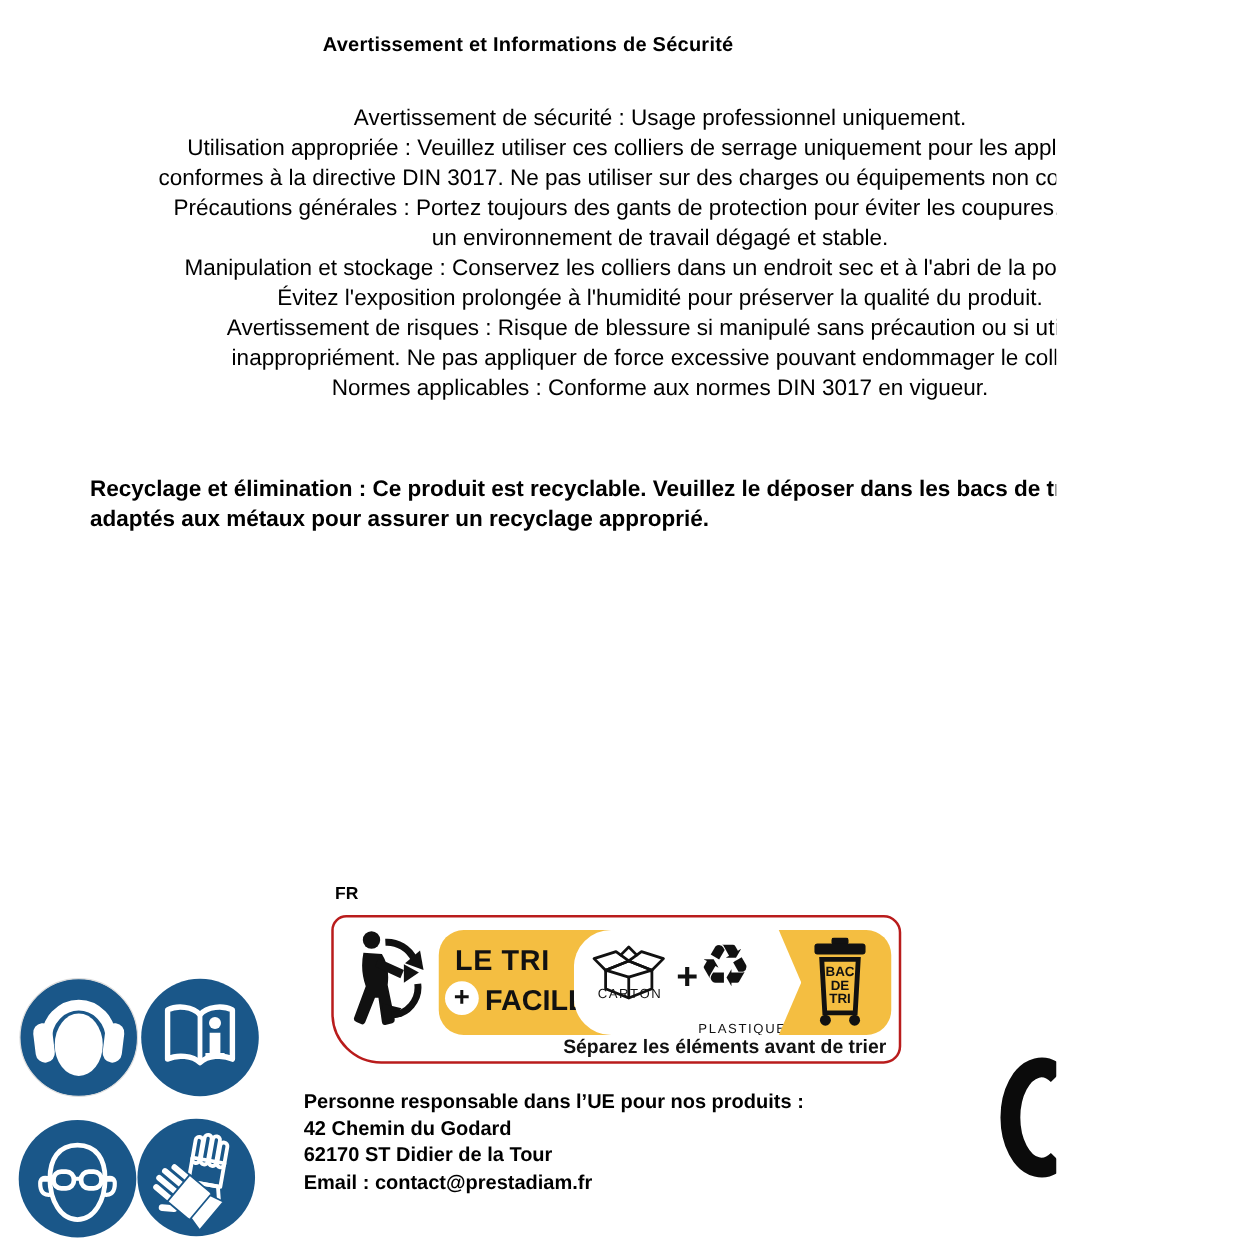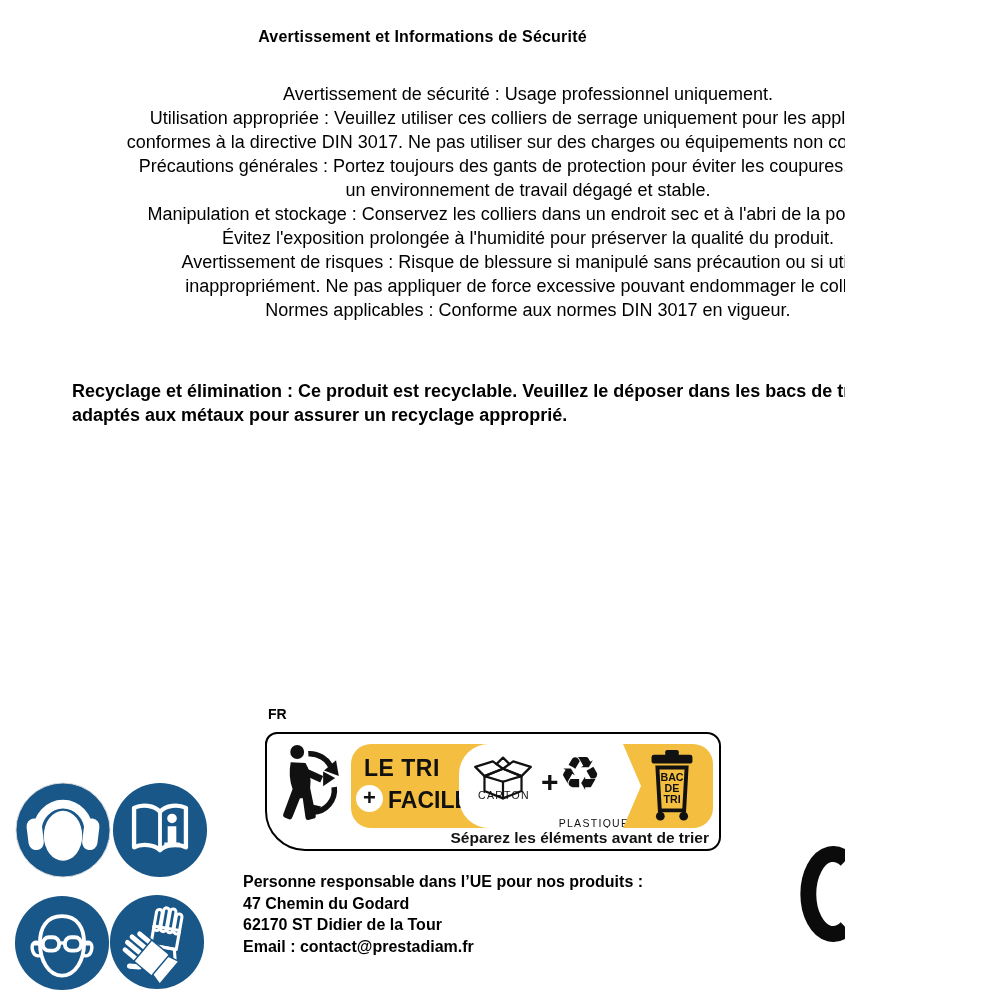--- a/index.html
+++ b/index.html
@@ -10,21 +10,21 @@
   .title{position:absolute;top:28px;left:0;width:100%;text-align:center;
     font-size:16px;font-weight:700;letter-spacing:.2px;}
   .para{position:absolute;left:72px;width:912px;font-size:18px;line-height:24px;
     white-space:pre-line;color:#000;}
   .p1{top:82px;text-align:center;}
   .p2{top:379px;font-weight:bold;}
 
   
   .fr-label{position:absolute;left:268px;top:706px;font-size:14px;font-weight:700;}
   .tri-box{position:absolute;left:265px;top:732px;width:456px;height:119px;
-    border:2px solid #000000;border-radius:12px 14px 14px 40px;background:#fff;box-sizing:border-box;}
+    border:2px solid #b91c1c;border-radius:12px 14px 14px 40px;background:#fff;box-sizing:border-box;}
   .triman-fig{position:absolute;left:8px;top:8px;width:74px;height:94px;}
   .band{position:absolute;left:84px;top:10px;width:362px;height:84px;
     background:#F4BE41;border-radius:20px;}
   .letri{position:absolute;left:13px;top:11px;font-size:23px;font-weight:700;color:#111;letter-spacing:.5px;}
   .plus-circle{position:absolute;left:5px;top:41px;width:27px;height:27px;border-radius:50%;
     background:#fff;text-align:center;line-height:26px;font-size:22px;font-weight:700;color:#111;}
   .facile{position:absolute;left:37px;top:43px;font-size:23px;font-weight:700;color:#111;}
   .panel{position:absolute;left:108px;top:0;width:182px;height:84px;background:#fff;
     border-radius:30px 0 0 30px;
     clip-path:polygon(0 0, calc(100% - 18px) 0, 100% 50%, calc(100% - 18px) 100%, 0 100%);}
@@ -171,21 +171,21 @@
       <rect x="-1" y="-26" width="6.5" height="26" rx="3.2"></rect>
       <rect x="6.5" y="-22" width="6.5" height="22" rx="3.2"></rect>
       <rect x="-26" y="-9" width="7" height="17" rx="3.5" transform="rotate(-35 -22 -5)"></rect>
       <path d="M-16 -5 H13 V17 Q13 20 10 20 H-13 Q-16 20 -16 17 Z"></path>
       <path d="M-14 19 H11 L14 31 H-17 Z"></path>
     </g>
   </svg>
 
   <div class="contact">
     <div>Personne responsable dans l’UE pour nos produits :</div>
-    <div>47 Chemin du Godard</div>
+    <div>42 Chemin du Godard</div>
     <div>62170 ST Didier de la Tour</div>
     <div>Email : contact@prestadiam.fr</div>
   </div>
 
   <svg class="ce-svg" viewBox="0 0 210 150" aria-hidden="true">
     <g fill="none" stroke="#0b0b0b" stroke-width="23">
       <path d="M67.1 25.8 A36 58 0 1 0 67.1 124.2"></path>
       <path d="M183.1 25.8 A36 58 0 1 0 183.1 124.2"></path>
       <path d="M164 75 H192"></path>
     </g>

